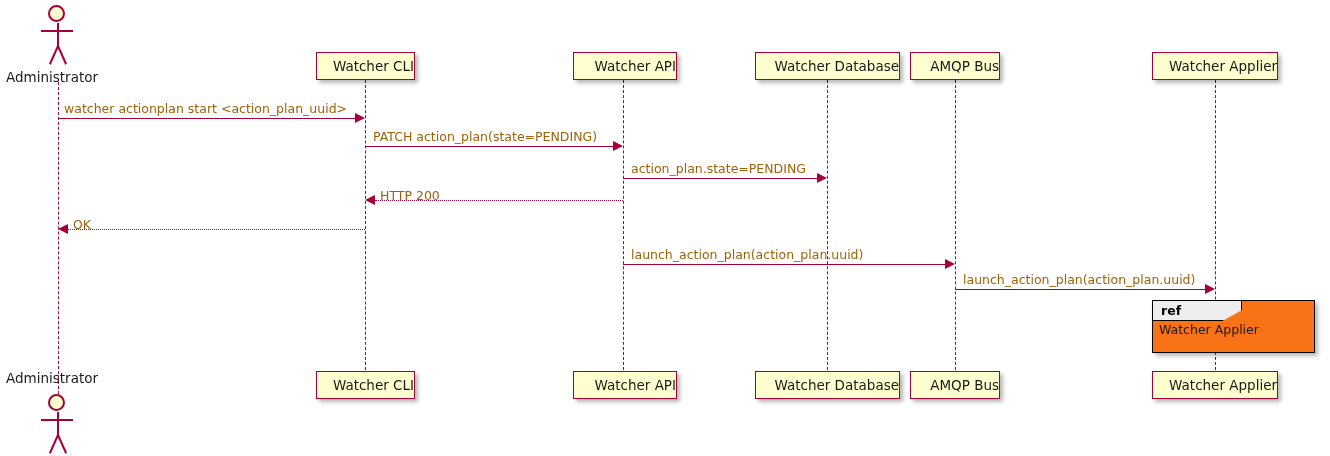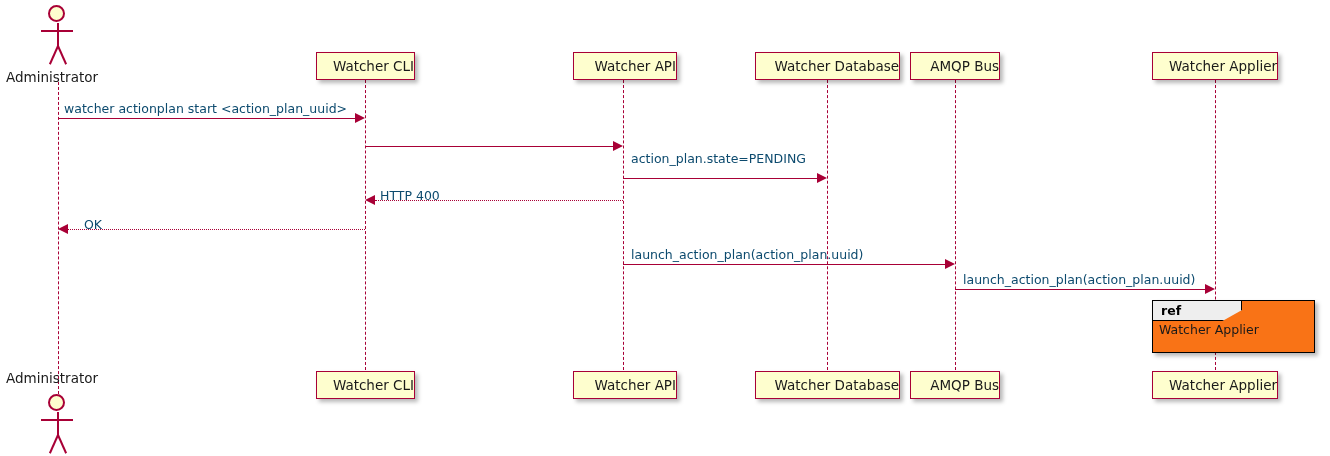--- a/index.html
+++ b/index.html
@@ -30,21 +30,21 @@
   .actor .shadow{position:absolute;left:15px;top:2px;width:17px;height:17px;border-radius:50%;
     background:rgba(0,0,0,.13);z-index:-1;}
   .actor-label{position:absolute;font-size:13.5px;color:#1a1a1a;white-space:nowrap;}
 
   
   .msg-line{position:absolute;height:0;border-top:1.5px solid #A80036;}
   .msg-line.dotted{border-top:1.5px dotted #A80036;}
   .arrow{position:absolute;width:0;height:0;border-top:5px solid transparent;border-bottom:5px solid transparent;}
   .arrow.right{border-left:10px solid #A80036;}
   .arrow.left{border-right:10px solid #A80036;}
-  .msg-label{position:absolute;font-size:12.5px;color:#0c4a6e;white-space:nowrap;}
+  .msg-label{position:absolute;font-size:12.5px;color:#a16207;white-space:nowrap;}
 
   
   .ref-box{position:absolute;box-sizing:border-box;background:#f97316;
     border:1.5px solid #000;box-shadow:3px 3px 4px rgba(0,0,0,.28);}
   .ref-tab{position:absolute;left:0;top:0;height:19px;background:#EEEEEE;
     border-right:1.5px solid #000;border-bottom:1.5px solid #000;
     display:flex;align-items:center;padding:0 8px;font-size:12.5px;font-weight:bold;color:#000;
     clip-path:polygon(0 0,100% 0,100% 45%,78% 100%,0 100%);}
   .ref-text{position:absolute;left:6px;top:22px;font-size:12.5px;color:#1a1a1a;line-height:14px;}
 </style>
@@ -111,32 +111,33 @@
   <div class="pbox" style="left:1152px;top:371px;width:126px;">
     <span>Watcher Applier</span>
   </div>
 
   <div class="msg-line" style="left:58px;top:118px;width:297px;"></div>
   <div class="arrow right" style="left:355px;top:113px;"></div>
   <div class="msg-label" style="left:64px;top:101px;">watcher actionplan start &lt;action_plan_uuid&gt;</div>
 
   <div class="msg-line" style="left:365px;top:146px;width:248px;"></div>
   <div class="arrow right" style="left:613px;top:141px;"></div>
+  <div class="msg-label" style="left:373px;top:129px;">PATCH action_plan(state=PENDING)</div>
 
   <div class="msg-line" style="left:623px;top:178px;width:194px;"></div>
   <div class="arrow right" style="left:817px;top:173px;"></div>
-  <div class="msg-label" style="left:631px;top:151px;">action_plan.state=PENDING</div>
+  <div class="msg-label" style="left:631px;top:161px;">action_plan.state=PENDING</div>
 
   <div class="msg-line dotted" style="left:375px;top:200px;width:248px;"></div>
   <div class="arrow left" style="left:365px;top:195px;"></div>
-  <div class="msg-label" style="left:380px;top:188px;">HTTP 400</div>
+  <div class="msg-label" style="left:380px;top:188px;">HTTP 200</div>
 
   <div class="msg-line dotted" style="left:68px;top:229px;width:297px;"></div>
   <div class="arrow left" style="left:58px;top:224px;"></div>
-  <div class="msg-label" style="left:84px;top:217px;">OK</div>
+  <div class="msg-label" style="left:73px;top:217px;">OK</div>
 
   <div class="msg-line" style="left:623px;top:264px;width:322px;"></div>
   <div class="arrow right" style="left:945px;top:259px;"></div>
   <div class="msg-label" style="left:631px;top:247px;">launch_action_plan(action_plan.uuid)</div>
 
   <div class="msg-line" style="left:955px;top:289px;width:250px;"></div>
   <div class="arrow right" style="left:1205px;top:284px;"></div>
   <div class="msg-label" style="left:963px;top:272px;">launch_action_plan(action_plan.uuid)</div>
 
   <div class="ref-box" style="left:1152px;top:300px;width:163px;height:53px;">

